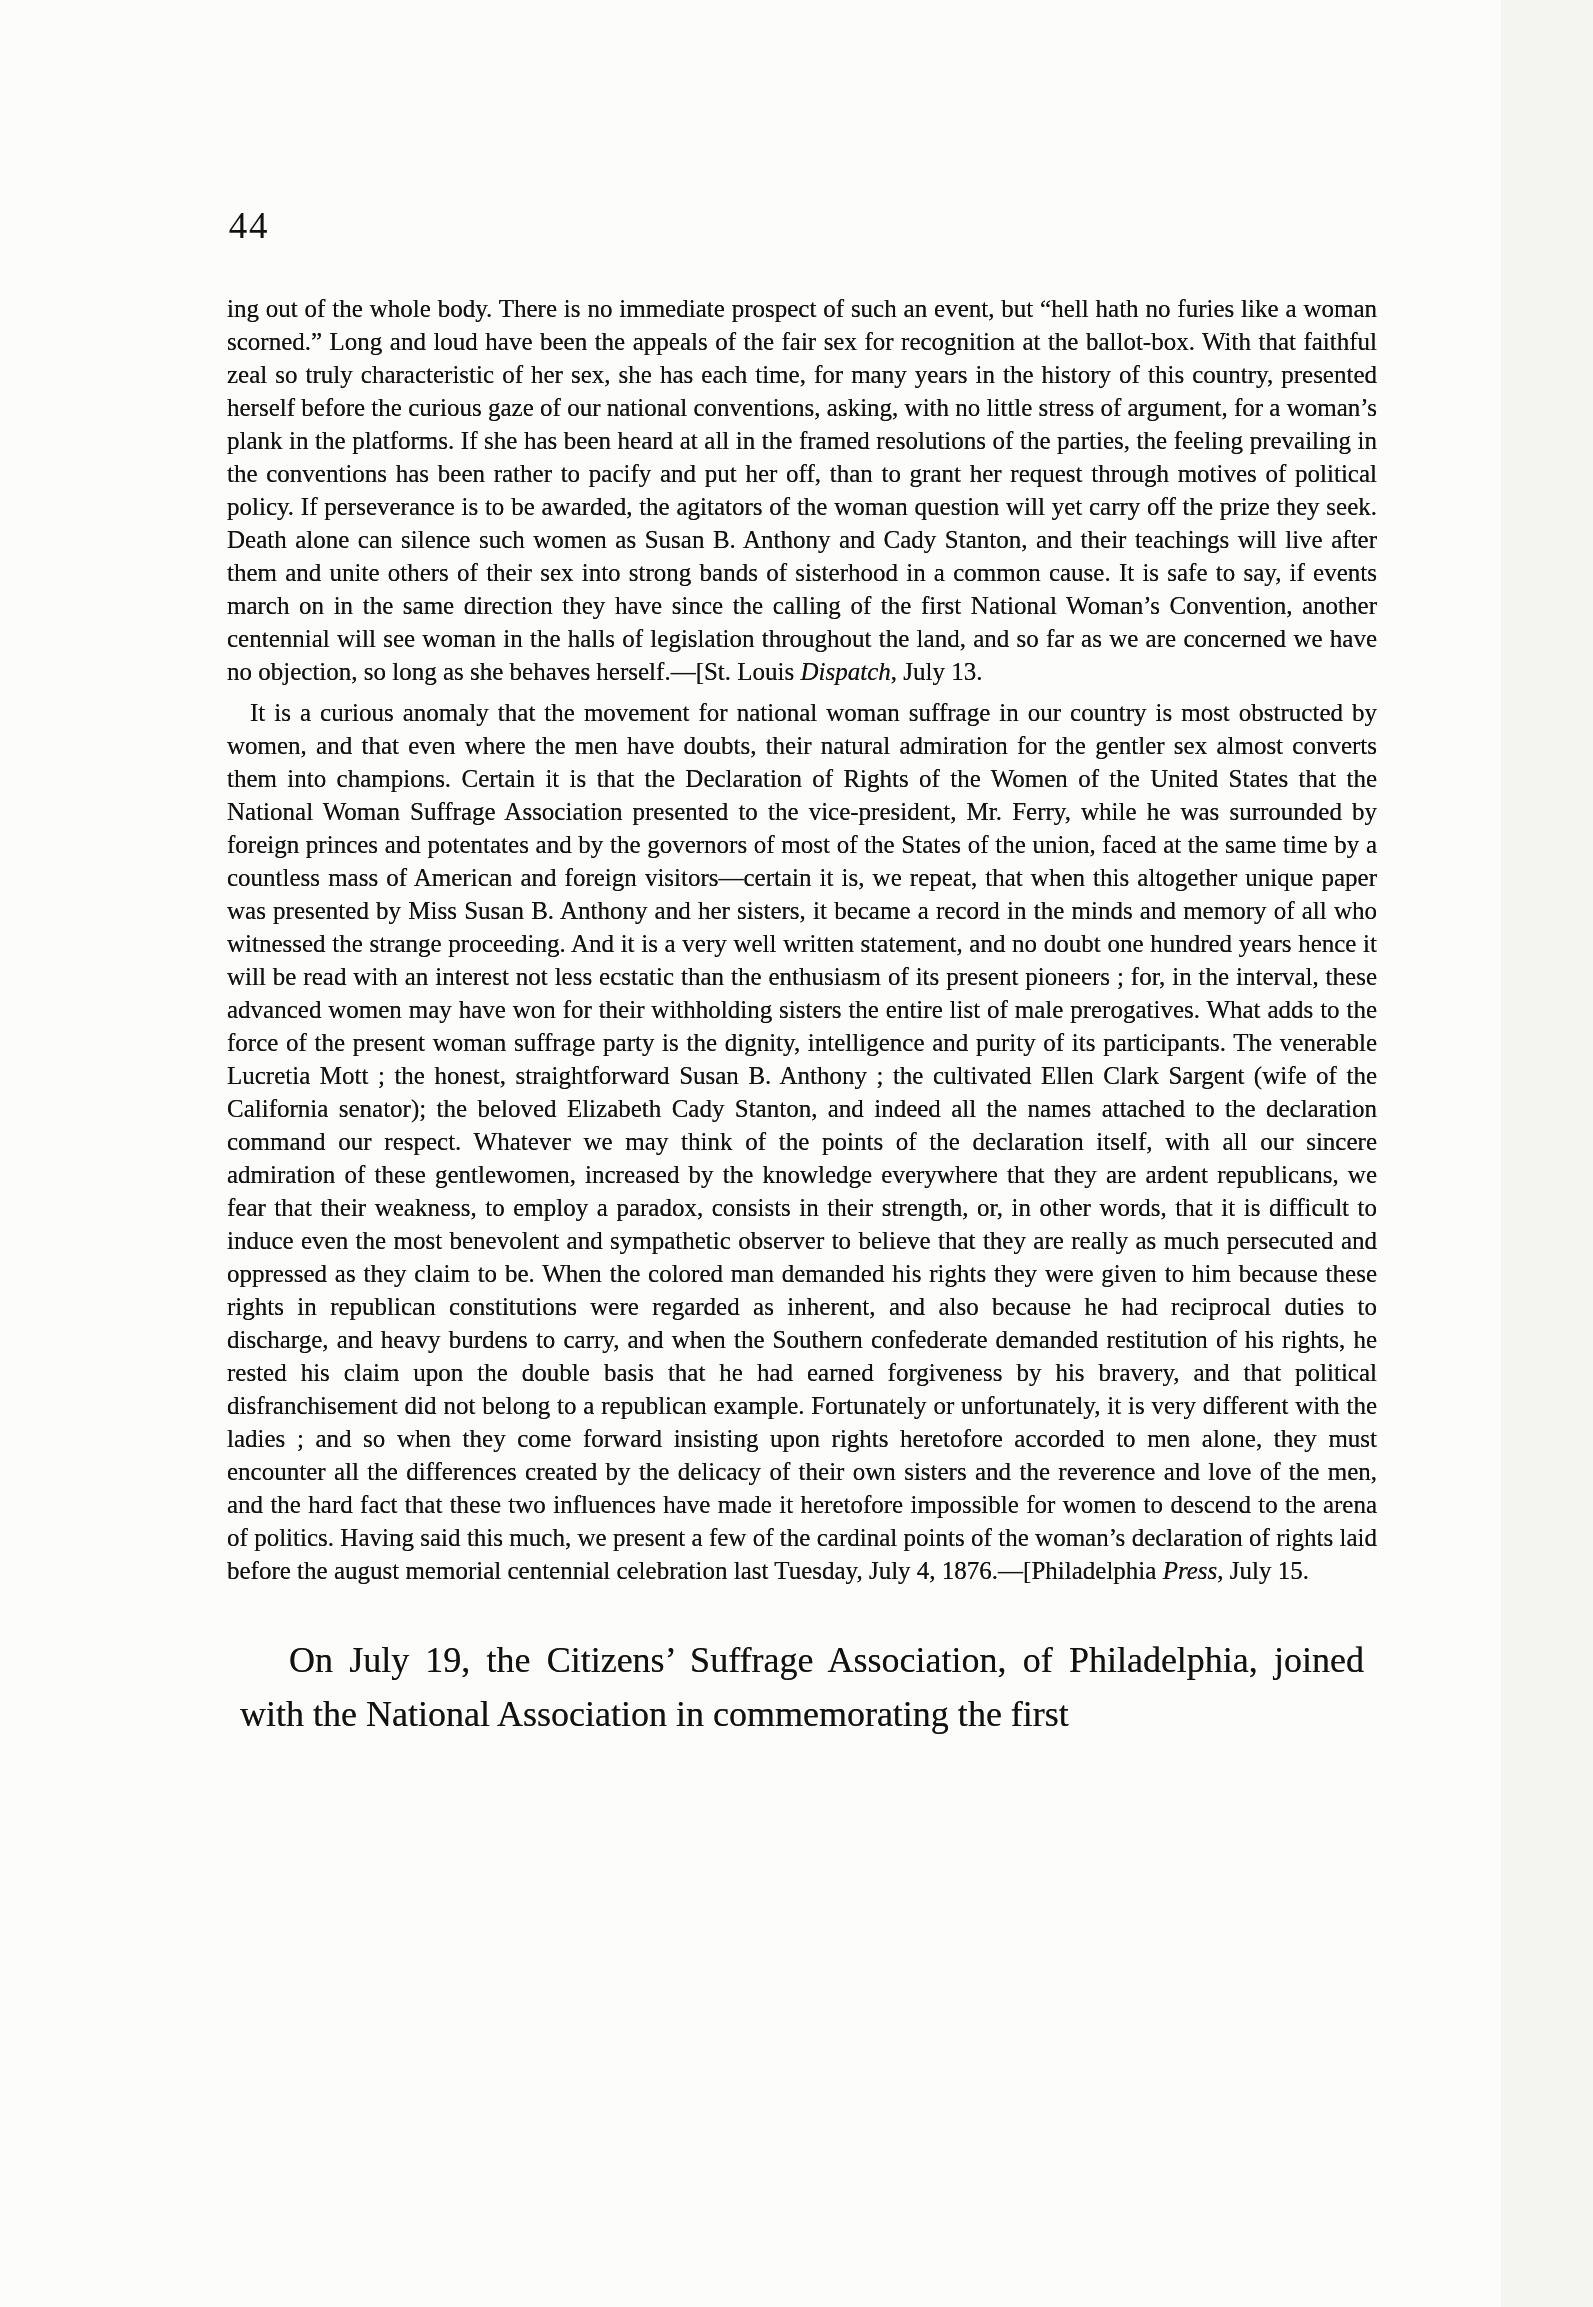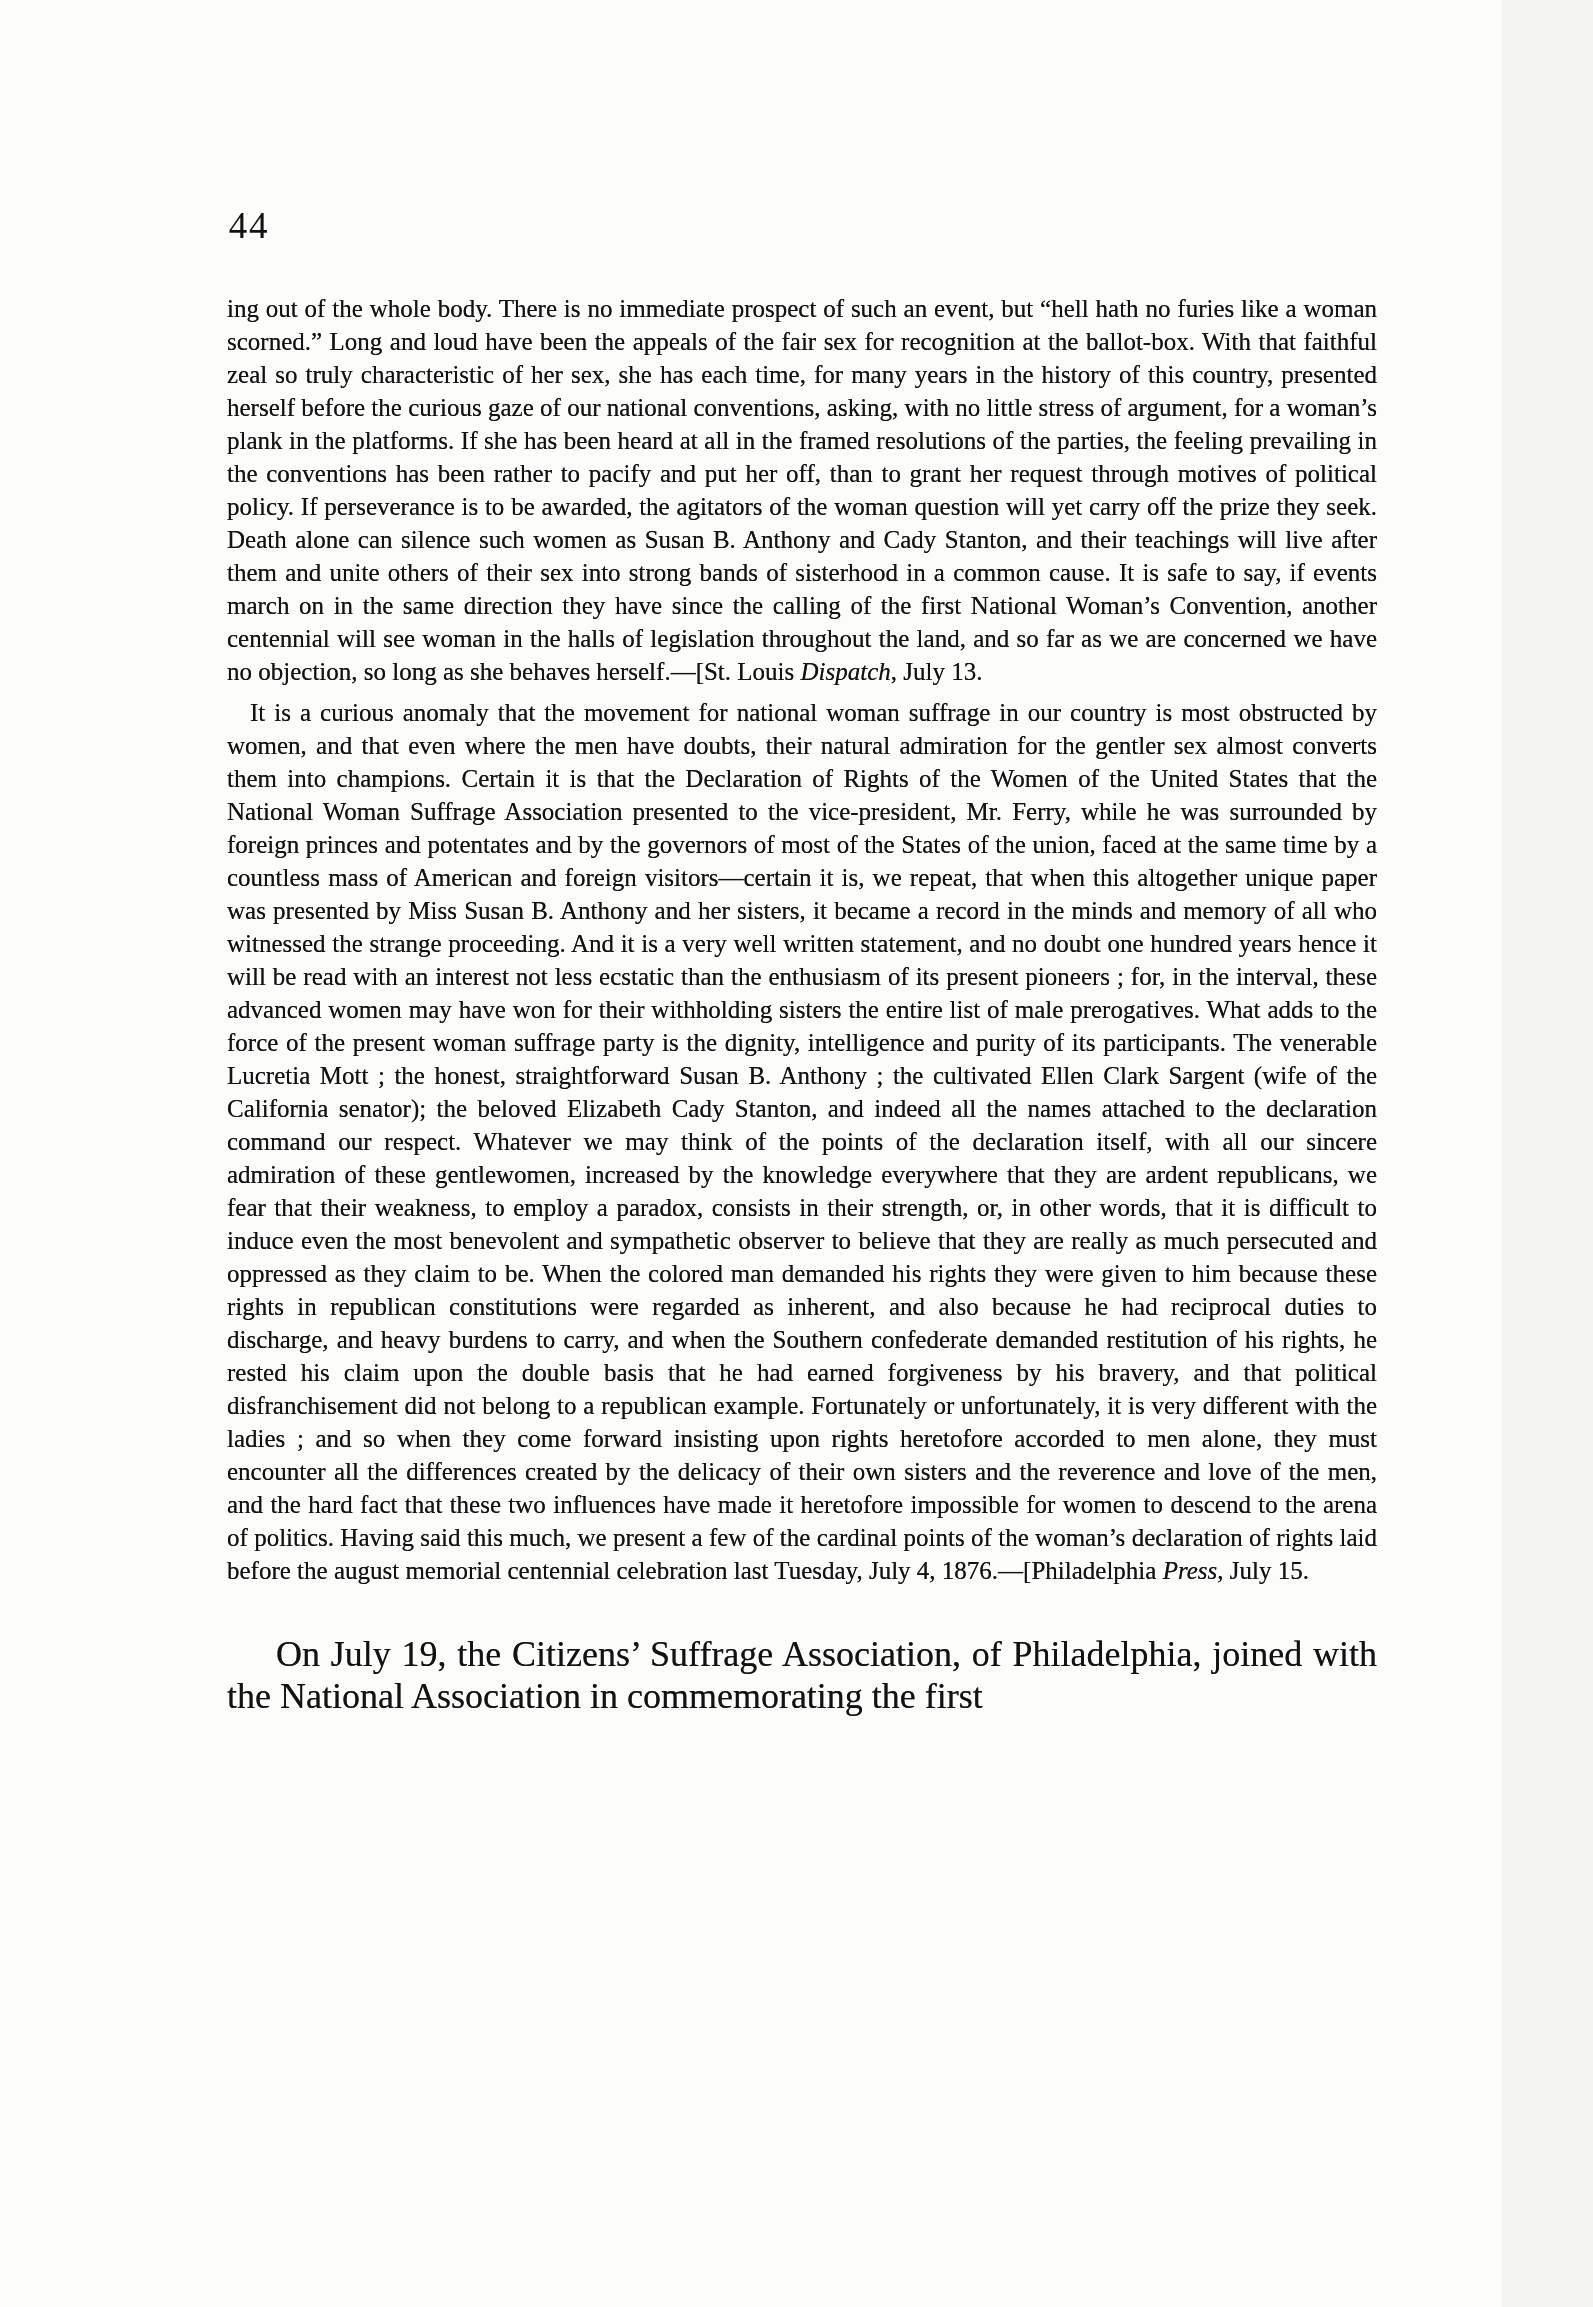--- a/index.html
+++ b/index.html
@@ -55,24 +55,24 @@
     font-size: 25px;
     line-height: 33px;
     text-align: justify;
     text-shadow: 0 0 0.5px rgba(10,10,10,0.75);
   }
   .excerpt-2 {
     margin-top: 8px;
     text-indent: 23px;
   }
   .main-text {
-    margin: 0;
+    margin: 13px;
     margin-top: 46px;
     font-size: 36px;
-    line-height: 42px;
+    line-height: 54px;
     text-align: justify;
     text-indent: 49px;
     text-shadow: 0 0 0.5px rgba(10,10,10,0.7);
   }
   .ital {
   }
 </style>
 </head>
 <body>
 

